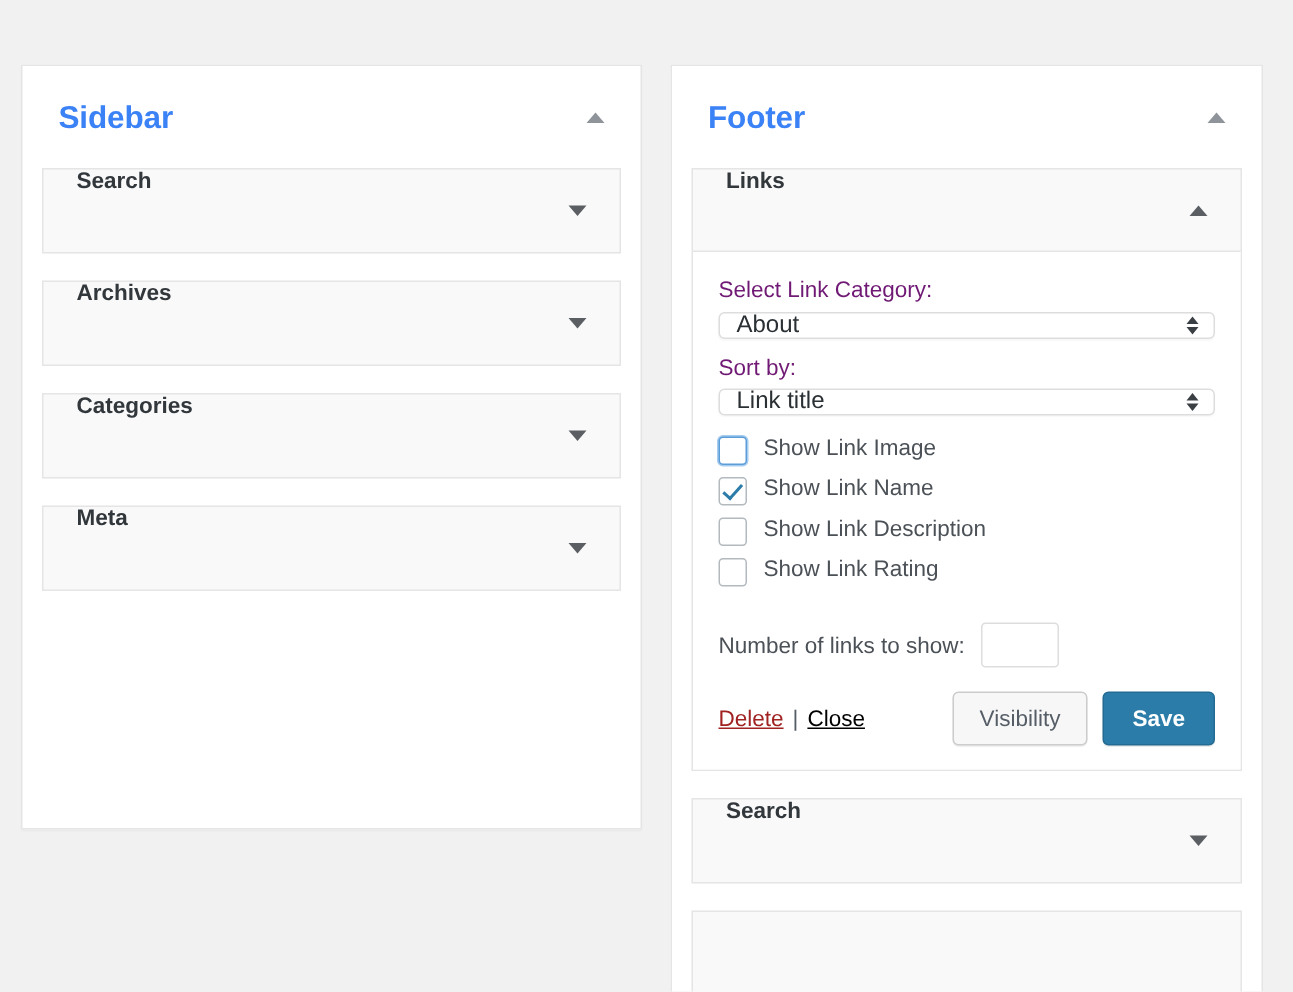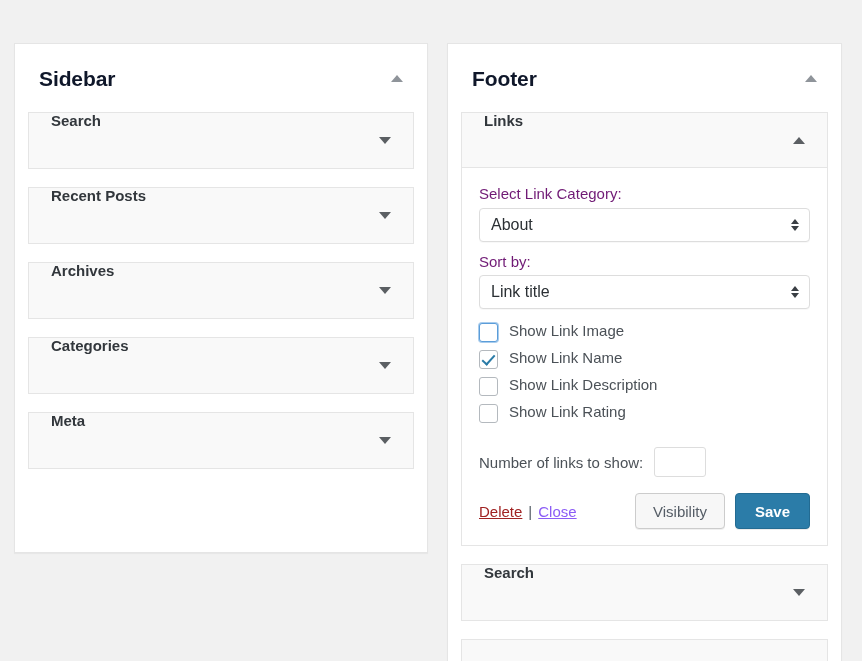--- a/index.html
+++ b/index.html
@@ -47,21 +47,21 @@
     position: relative;
     box-sizing: border-box;
     padding: 0 18px 0 24px;
     display: flex;
     align-items: center;
   }
 
   .panel-title {
     font-size: 21px;
     font-weight: bold;
-    color: #0f172a;
+    color: #3b82f6;
     letter-spacing: -0.1px;
     line-height: 1;
   }
 
   .panel-toggle {
     position: absolute;
     right: 22px;
     top: 50%;
     transform: translateY(-50%);
     width: 16px;
@@ -143,21 +143,21 @@
     display: block;
     font-size: 15px;
     color: #701a75;
     margin-bottom: 4px;
     line-height: 1.3;
   }
 
   .select-box {
     position: relative;
     width: 100%;
-    height: 34px;
+    height: 18px;
     background: #fff;
     border: 1px solid #ddd;
     border-radius: 4px;
     box-sizing: border-box;
     margin-bottom: 10px;
     display: flex;
     align-items: center;
     padding-left: 11px;
     cursor: pointer;
     box-shadow: 0 1px 1px rgba(0,0,0,0.03);
@@ -279,21 +279,21 @@
   }
 
   .sep {
     font-size: 15px;
     color: #555d66;
     margin: 0 6px;
   }
 
   .link-close {
     font-size: 15px;
-    color: #8b5cf6;
+    color: #000000;
     text-decoration: underline;
     cursor: pointer;
   }
 
   .actions-right {
     margin-left: auto;
     display: flex;
     align-items: center;
     gap: 10px;
   }
@@ -346,28 +346,20 @@
 
       <div class="widget">
         <div class="widget-top">
           <span class="widget-title">Search</span>
           <span class="widget-toggle">
               <span class="tri-down"></span>
             </span>
         </div>
       </div>
 
-      <div class="widget">
-        <div class="widget-top">
-          <span class="widget-title">Recent Posts</span>
-          <span class="widget-toggle">
-              <span class="tri-down"></span>
-            </span>
-        </div>
-      </div>
 
 
       <div class="widget">
         <div class="widget-top">
           <span class="widget-title">Archives</span>
           <span class="widget-toggle">
               <span class="tri-down"></span>
             </span>
         </div>
       </div>

